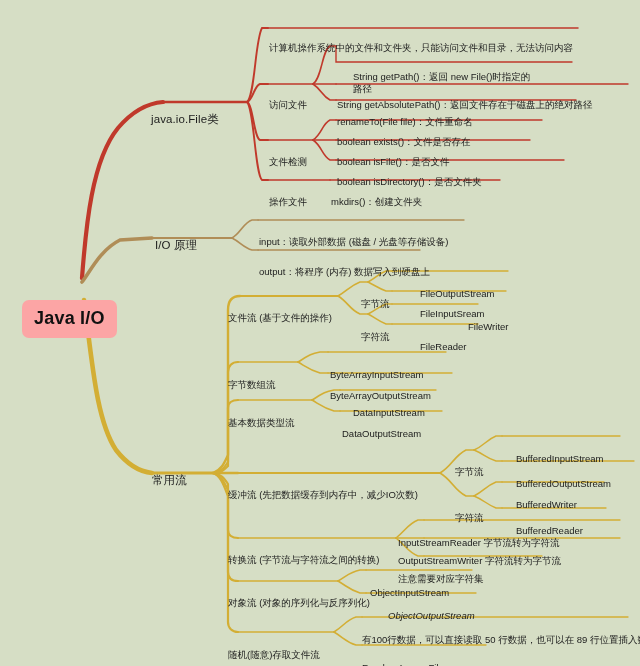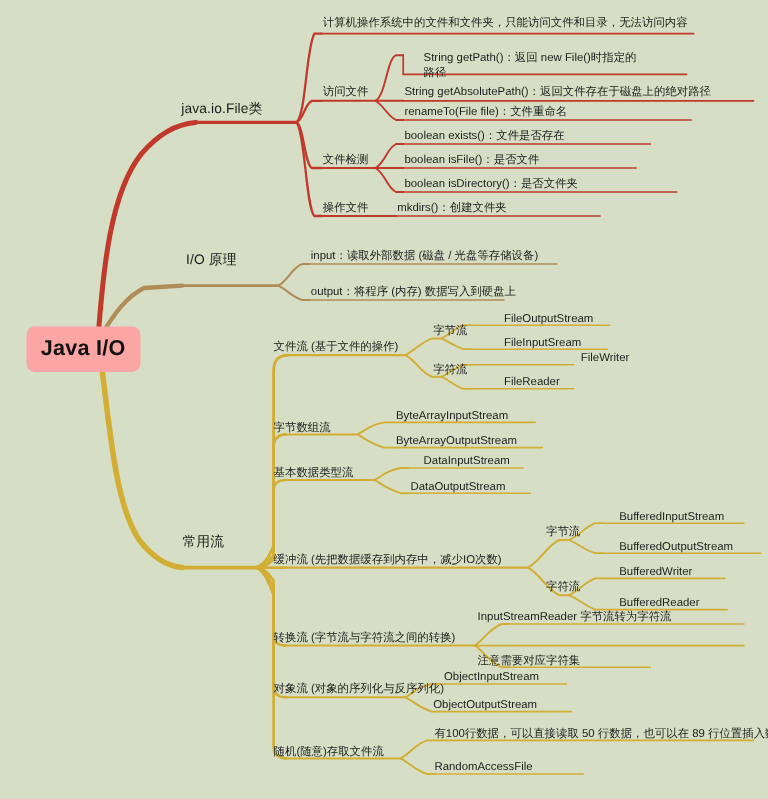--- a/index.html
+++ b/index.html
@@ -27,20 +27,21 @@
     top: 0;
     width: 640px;
     height: 666px;
     pointer-events: none;
   }
   .node {
     position: absolute;
     white-space: nowrap;
     line-height: 1.15;
     color: #1c1c1c;
+    margin-top: 28px;
   }
   .node.root {
     background: #fca5a5;
     border-radius: 7px;
     font-size: 18px;
     font-weight: bold;
     letter-spacing: 0.2px;
     padding: 8px 12px 9px 12px;
     color: #111;
   }
@@ -254,21 +255,21 @@
   </div>
   <div class="node leaf" style="left:420px; top:261px;">
     <span>FileOutputStream</span>
   </div>
   <div class="node leaf" style="left:420px; top:281px;">
     <span>FileInputSream</span>
   </div>
   <div class="node lvl3" style="left:361px; top:304px;">
     <span>字符流</span>
   </div>
-  <div class="node leaf" style="left:436px; top:294px;padding-left:48px;">
+  <div class="node leaf" style="left:420px; top:294px;padding-left:48px;">
     <span>FileWriter</span>
   </div>
   <div class="node leaf" style="left:420px; top:314px;">
     <span>FileReader</span>
   </div>
 
   <div class="node lvl2" style="left:228px; top:352px;">
     <span>字节数组流</span>
   </div>
   <div class="node leaf" style="left:330px; top:342px;">
@@ -309,31 +310,34 @@
   <div class="node leaf" style="left:516px; top:498px;">
     <span>BufferedReader</span>
   </div>
 
   <div class="node lvl2" style="left:228px; top:527px;">
     <span>转换流 (字节流与字符流之间的转换)</span>
   </div>
   <div class="node leaf" style="left:398px; top:510px;">
     <span>InputStreamReader 字节流转为字符流</span>
   </div>
+  <div class="node leaf" style="left:398px; top:528px;">
+    <span>OutputStreamWriter 字符流转为字节流</span>
+  </div>
   <div class="node leaf" style="left:398px; top:546px;">
     <span>注意需要对应字符集</span>
   </div>
 
   <div class="node lvl2" style="left:228px; top:570px;">
     <span>对象流 (对象的序列化与反序列化)</span>
   </div>
   <div class="node leaf" style="left:370px; top:560px;">
     <span>ObjectInputStream</span>
   </div>
-  <div class="node leaf" style="left:361px; top:583px;">
+  <div class="node leaf" style="left:388px; top:583px;font-style:italic;">
     <span>ObjectOutputStream</span>
   </div>
 
   <div class="node lvl2" style="left:228px; top:622px;">
     <span>随机(随意)存取文件流</span>
   </div>
   <div class="node leaf" style="left:362px; top:607px;">
     <span>有100行数据，可以直接读取 50 行数据，也可以在 89 行位置插入数据</span>
   </div>
   <div class="node leaf" style="left:362px; top:635px;">

